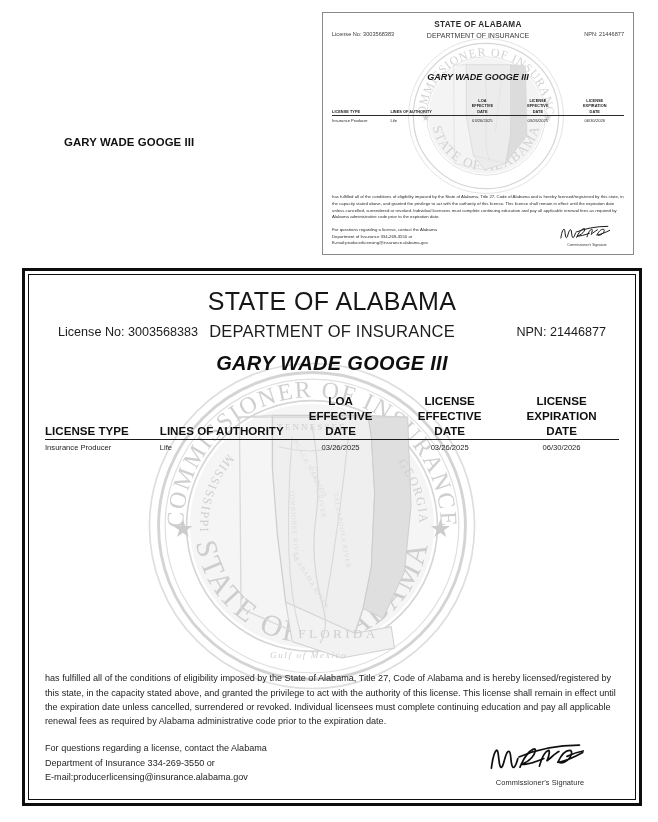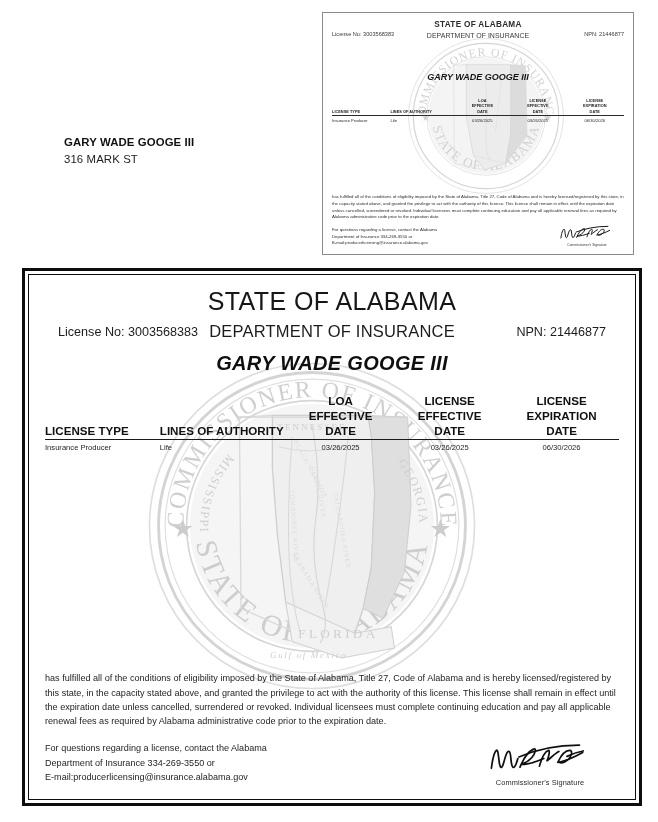--- a/index.html
+++ b/index.html
@@ -385,21 +385,20 @@
         </svg>
         <div class="mini-sig-cap">Commissioner's Signature</div>
       </div>
     </div>
 
   </div>
 </div>
 
 <div class="address">
   <div class="addr-name">GARY WADE GOOGE III</div>
-  <div class="addr-line">316 MARK ST</div>
 </div>
 
 <div class="license">
   <div class="license-inner">
 
     <div class="seal big-seal">
       <svg viewBox="0 0 400 400" xmlns="http://www.w3.org/2000/svg">
         <defs>
           <path id="arcTopL" d="M 44,200 A 156,156 0 0 1 356,200"></path>
           <path id="arcBotL" d="M 58,200 A 142,142 0 0 0 342,200"></path>

